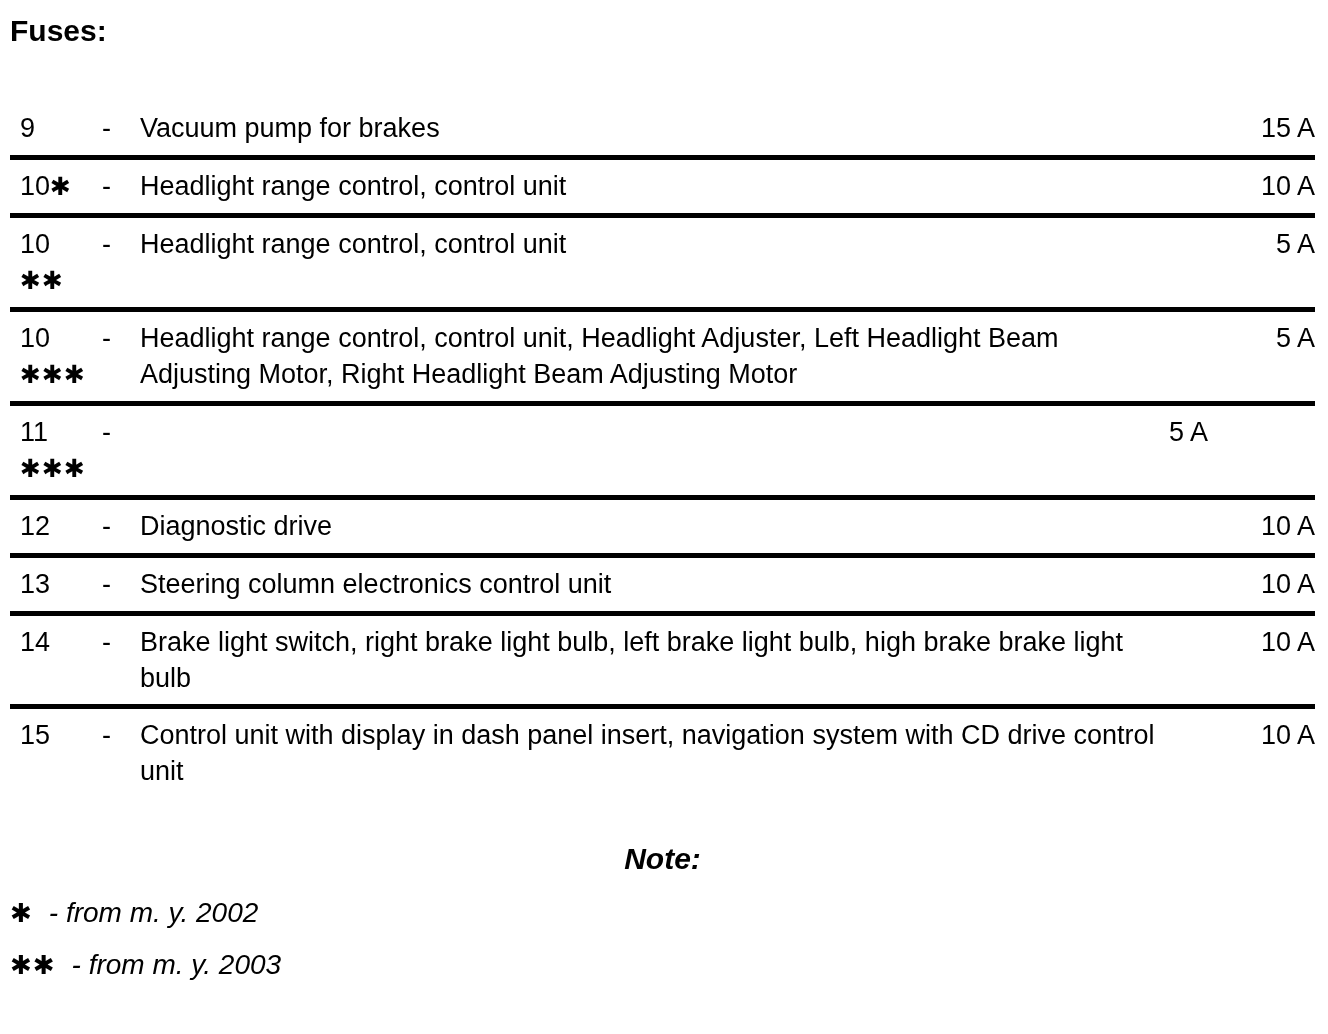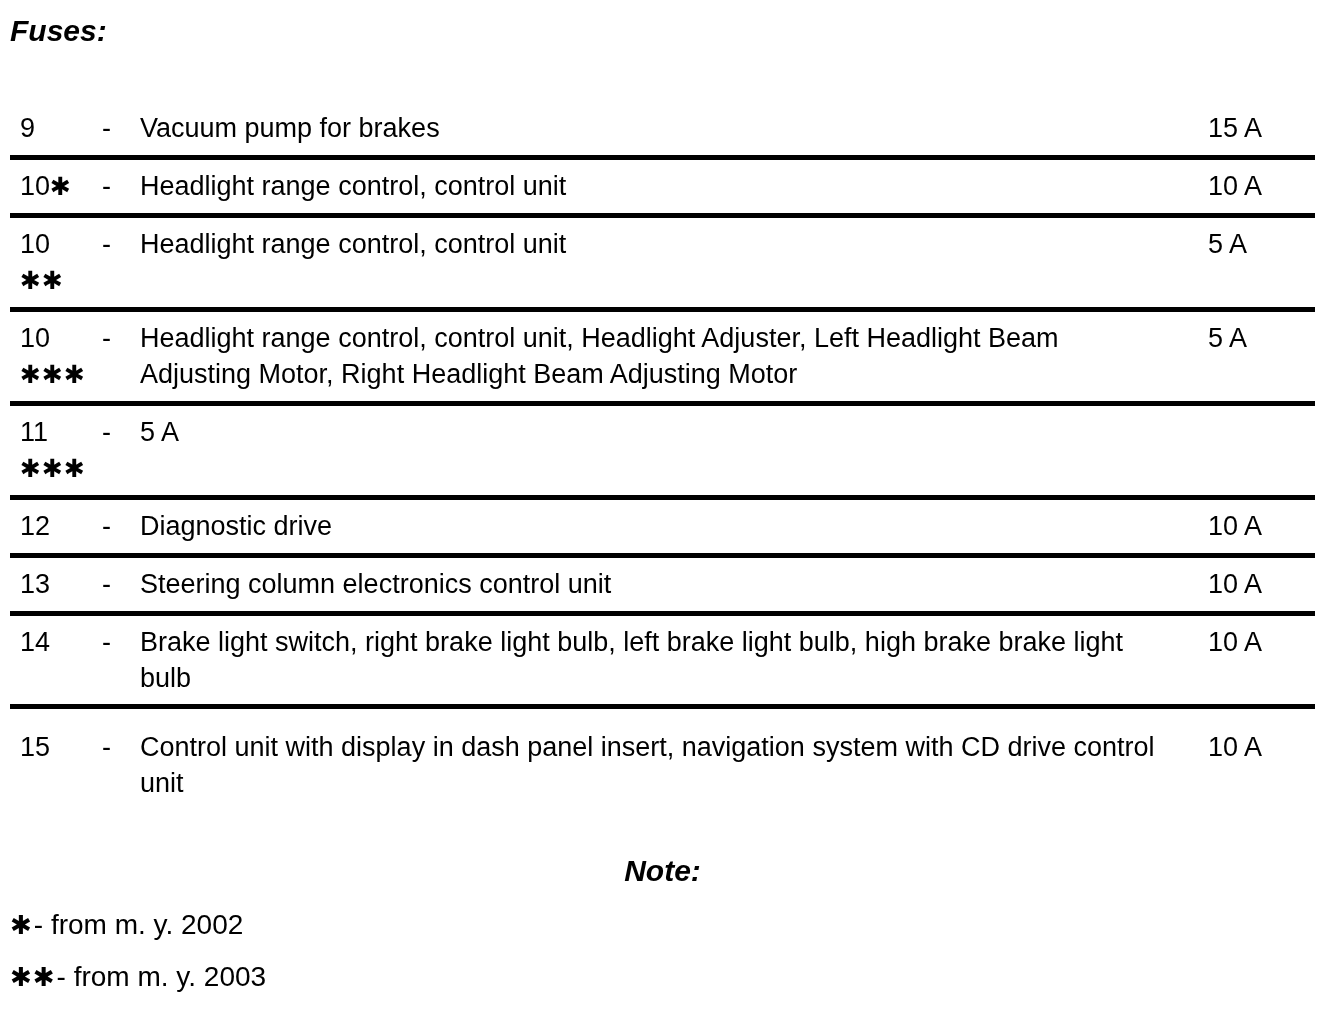--- a/index.html
+++ b/index.html
@@ -14,64 +14,64 @@
     height: 1034px;
     padding: 14px 13px 0 10px;
     overflow: hidden;
     background: #ffffff;
   }
   .title {
     font-size: 30px;
     font-weight: bold;
     margin: 0;
     line-height: 34px;
-    font-style: italic;
   }
   .fuse-table {
     margin-top: 54px;
     width: 1305px;
   }
   .row {
     display: grid;
     grid-template-columns: 92px 38px 1068px 107px;
     align-items: start;
     border-bottom: 5px solid #000000;
     padding: 8px 0 8px 0;
     font-size: 27px;
     line-height: 36px;
   }
-  .row.no-sep { border-bottom: none; margin-top: 12px; }
+  .row.no-sep { border-bottom: none; }
   .num-cell { padding-left: 10px; }
   .marker {
     font-family: "DejaVu Sans", "Liberation Sans", sans-serif;
     font-weight: bold;
     font-size: 25px;
     letter-spacing: 1px;
   }
   .marker.below { display: block; line-height: 36px; }
   .marker.below:empty { display: none; }
   .desc-cell { padding-right: 42px; }
-  .amp-cell { white-space: nowrap; }
+  .amp-cell { white-space: nowrap; text-align: right; }
   .note-section { margin-top: 44px; }
   .note-title {
     font-size: 30px;
     font-weight: bold;
     font-style: italic;
     margin: 0 0 18px 0;
     line-height: 36px;
     text-align: center;
   }
   .note-item {
     font-size: 28px;
     line-height: 36px;
     margin-bottom: 16px;
   }
   .note-item .marker { font-size: 26px; }
   .note-text {
-    margin-left: 1px;
+    font-style: italic;
+    margin-left: 16px;
   }
 </style>
 </head>
 <body>
 
 <div class="page">
 
   <h1 class="title">Fuses:</h1>
 
   <div class="fuse-table">

